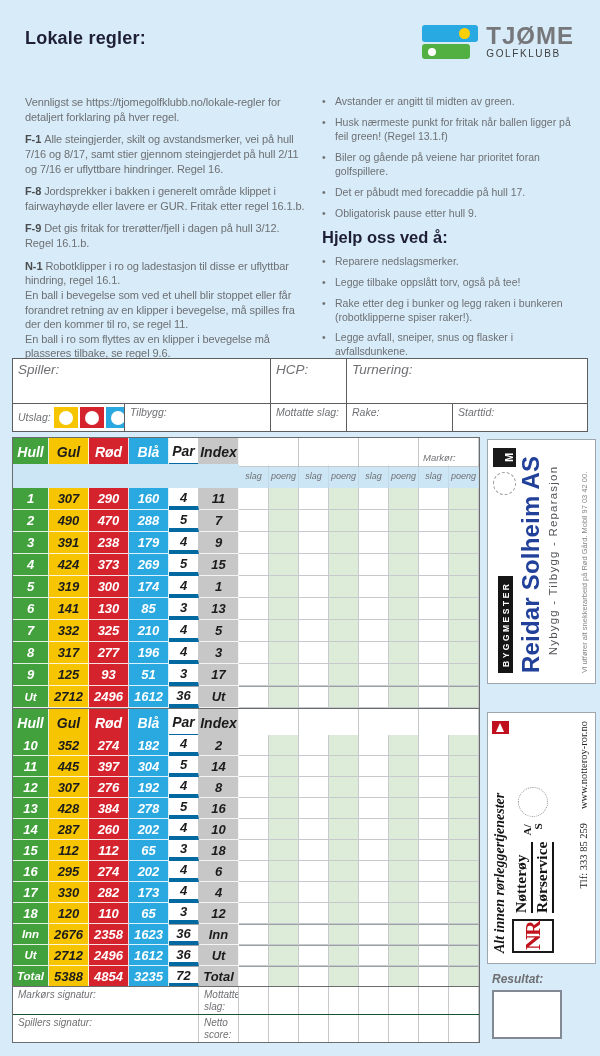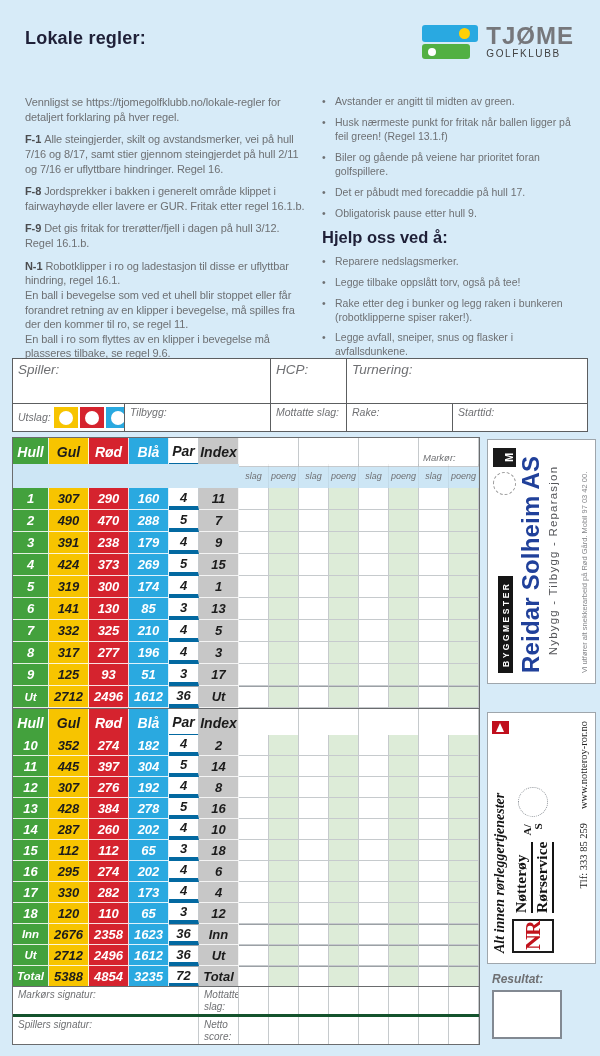--- a/index.html
+++ b/index.html
@@ -62,21 +62,21 @@
   .c-merge{background:#fff;border-right:1px solid #c6cacd;border-bottom:1px solid #c6cacd;align-items:flex-start;justify-content:flex-start;padding:14px 4px;font-style:italic;font-weight:normal;font-size:9.5px;color:#6f7073;}
   .c-spacer{background:#cde6f5;}
   .c-sublbl{font-style:italic;font-weight:normal;font-size:9px;color:#6f7073;border-right:1px solid rgba(0,0,0,.05);}
   .c-slag{background:#fff;border-right:1px solid #c6cacd;border-bottom:1px solid #c6cacd;}
   .c-poeng{background:#ddecd8;border-right:1px solid #c6cacd;border-bottom:1px solid #c6cacd;}
   .sum .c-slag,.sum .c-poeng,.sum .c-par{border-top:1px solid #9ba0a5;}
   .sum .c-hull{font-size:11.5px;}
 
   
   .sig-row{display:grid;grid-template-columns:186px 40px repeat(8,30px);height:27px;background:#fff;}
-  .sig-row.first{border-bottom:3px solid #14532d;}
+  .sig-row.first{border-bottom:1px solid #14532d;}
   .sig-cell{border-right:1px solid #c6cacd;padding:2px 5px;font-style:italic;font-size:10px;line-height:1.15;color:#6f7073;overflow:hidden;}
   .sig-empty{border-right:1px solid #c6cacd;}
 
   
   .ad{position:absolute;left:487px;width:107px;background:#fff;border:1px solid #9fa6ac;}
   .ad1{top:439px;height:243px;}
   .ad2{top:712px;height:250px;}
   .rot{position:absolute;left:0;top:0;transform-origin:0 0;transform:rotate(-90deg) translateX(-100%);box-sizing:border-box;}
   .ad1 .rot{width:241px;height:105px;display:flex;flex-direction:column;padding:5px 8px 4px;}
   .ad1-top{display:flex;justify-content:space-between;align-items:flex-start;}

